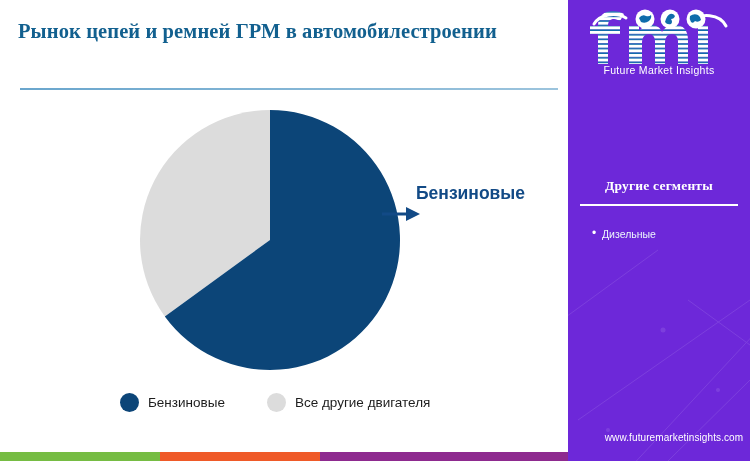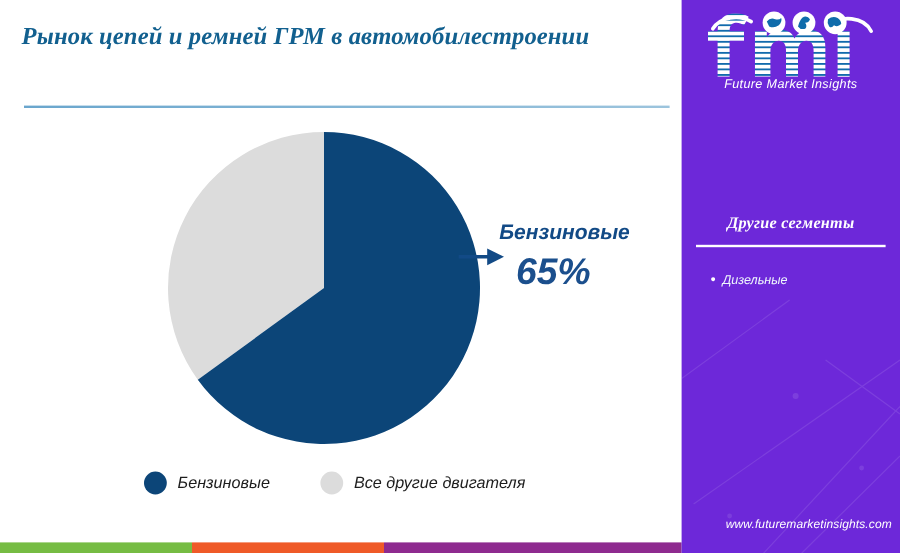--- a/index.html
+++ b/index.html
@@ -13,21 +13,20 @@
     position: relative;
     overflow: hidden;
     font-family: "Liberation Sans", sans-serif;
   }
 
   #stage {
     position: absolute;
     left: 0; top: 0;
     width: 750px; height: 461px;
     background: #ffffff;
-    font-style: italic;
   }
 
   
   .title-block {
     position: absolute;
     left: 18px;
     top: 18px;
     width: 530px;
   }
   .title-line {
@@ -229,21 +228,20 @@
     </svg>
   </div>
 
   <svg style="position:absolute; left:382px; top:202px;" width="40" height="24">
     <line x1="0" y1="12" x2="25" y2="12" stroke="#124a86" stroke-width="3"></line>
     <polygon points="24,5 38,12 24,19" fill="#124a86"></polygon>
   </svg>
 
   <div class="callout">
     <div class="callout-label">Бензиновые</div>
-    <div class="callout-value">65%</div>
   </div>
 
   <div class="legend">
     <div class="legend-item">
       <span class="legend-dot" style="background:#0c4578;"></span>
       <span class="legend-text">Бензиновые</span>
     </div>
     <div class="legend-item">
       <span class="legend-dot" style="background:#dcdcdc;"></span>
       <span class="legend-text">Все другие двигателя</span>

